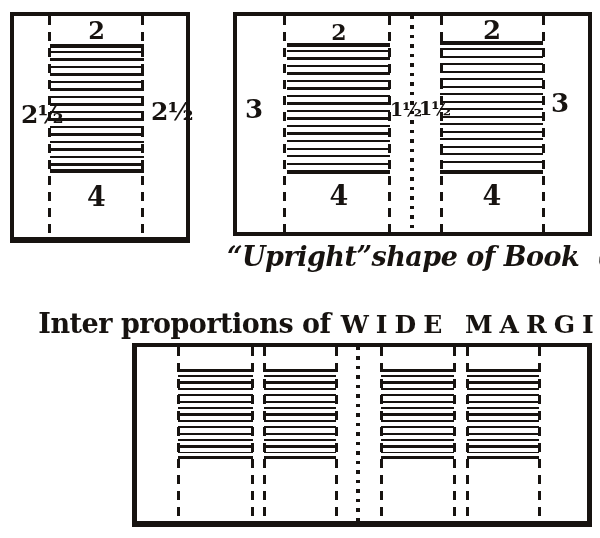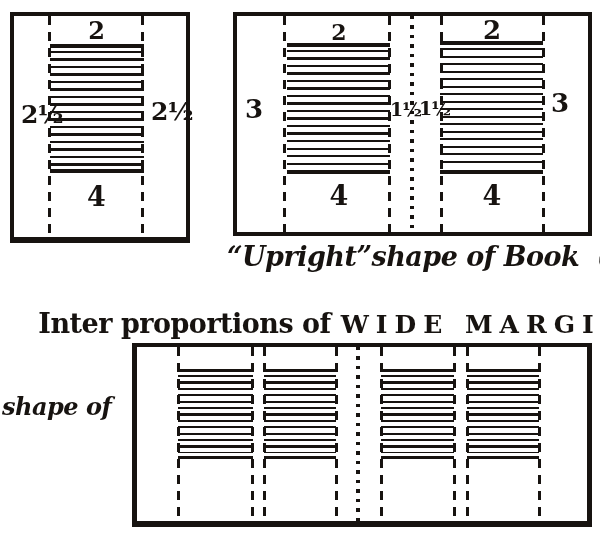--- a/index.html
+++ b/index.html
@@ -126,21 +126,20 @@
     <div class="num" style="left:314px;top:74px;font-size:26px;">3</div>
     <div class="num center" style="left:203px;width:103px;top:166px;font-size:27px;">4</div>
   </div>
 
   <div class="cap" style="left:227px;top:242px;">“Upright”shape of Book  (b.)</div>
   <div class="subtitle" style="left:4px;top:279px;">
     <span class="script">Inter proportions of</span><span class="caps">WIDE MARGINS</span>
   </div>
 
   <div class="note" style="left:2px;top:324px;">
-    <div>shape of</div>
     
     
     
     
   </div>
 
   <div class="frame" style="left:132px;top:343px;width:460px;height:184px;border-width:4px 5px 6px 5px;">
     <div class="vdot" style="left:219px;"></div>
 
     <div class="vdash" style="left:40px;"></div>

